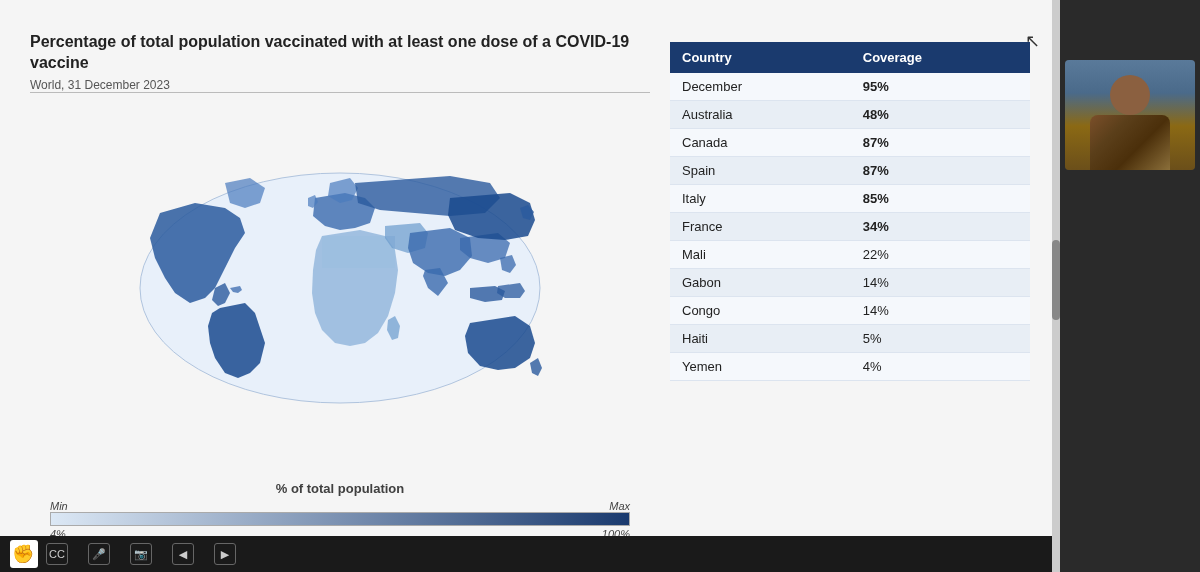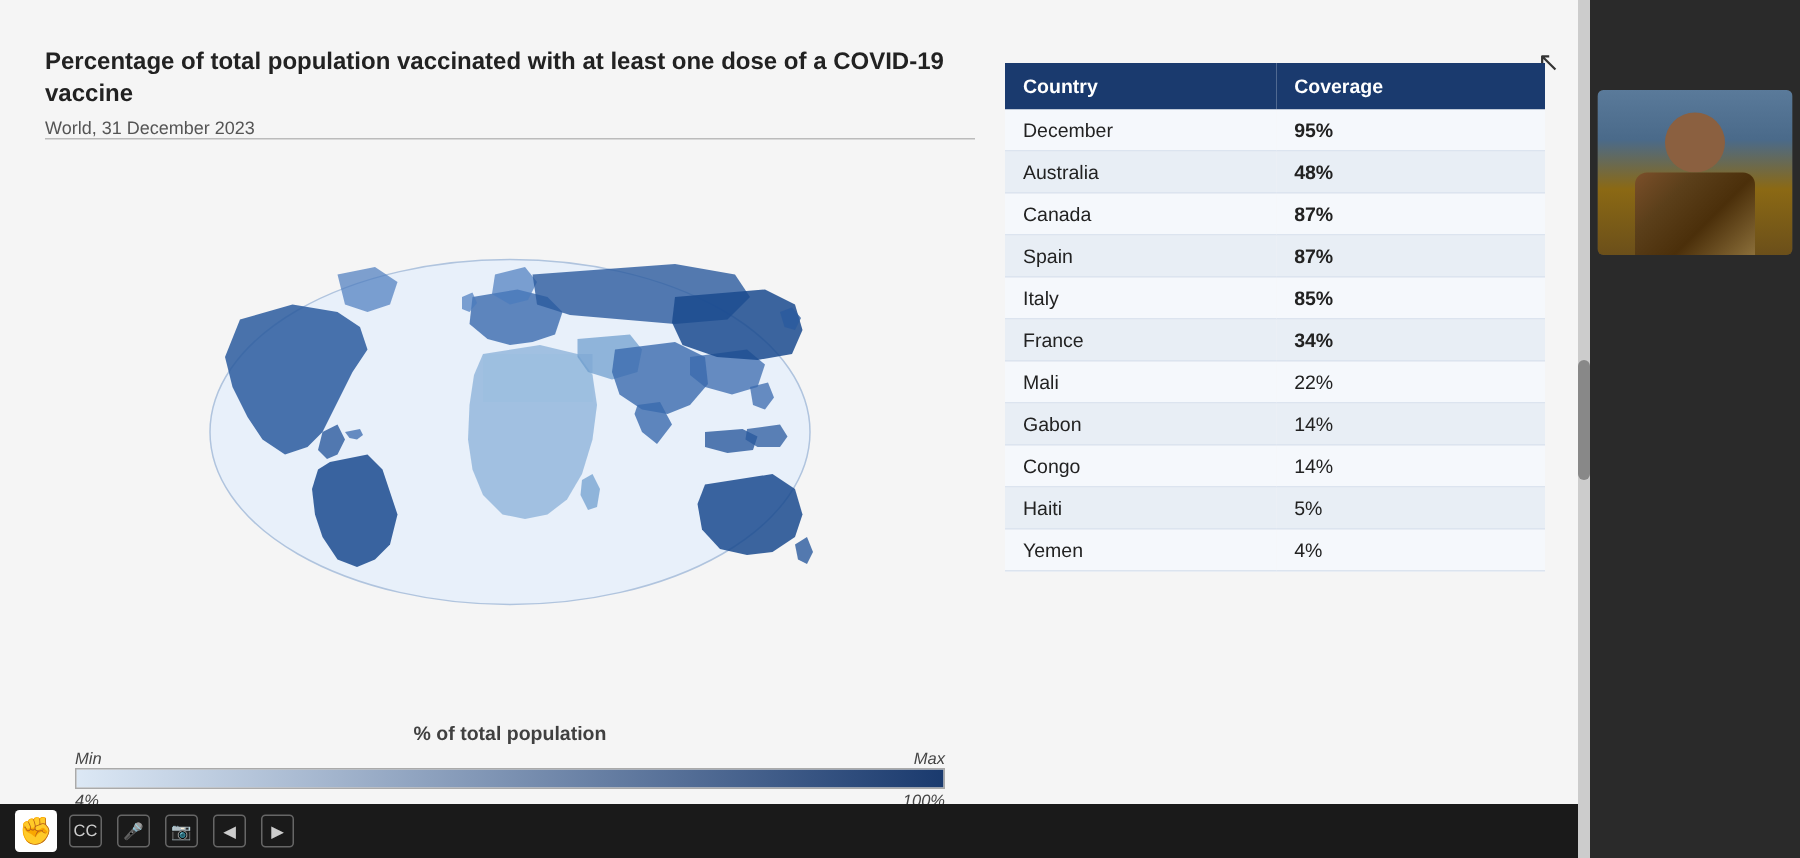--- a/index.html
+++ b/index.html
@@ -241,21 +241,21 @@
       border-radius: 3px;
       display: flex;
       align-items: center;
       justify-content: center;
       font-size: 18px;
     }
 
     .bottom-controls {
       display: flex;
       align-items: center;
-      gap: 10px;
+      gap: 20px;
       color: #ccc;
       font-size: 13px;
     }
 
     .ctrl-icon {
       width: 22px;
       height: 22px;
       border: 1px solid #666;
       border-radius: 3px;
       display: flex;

